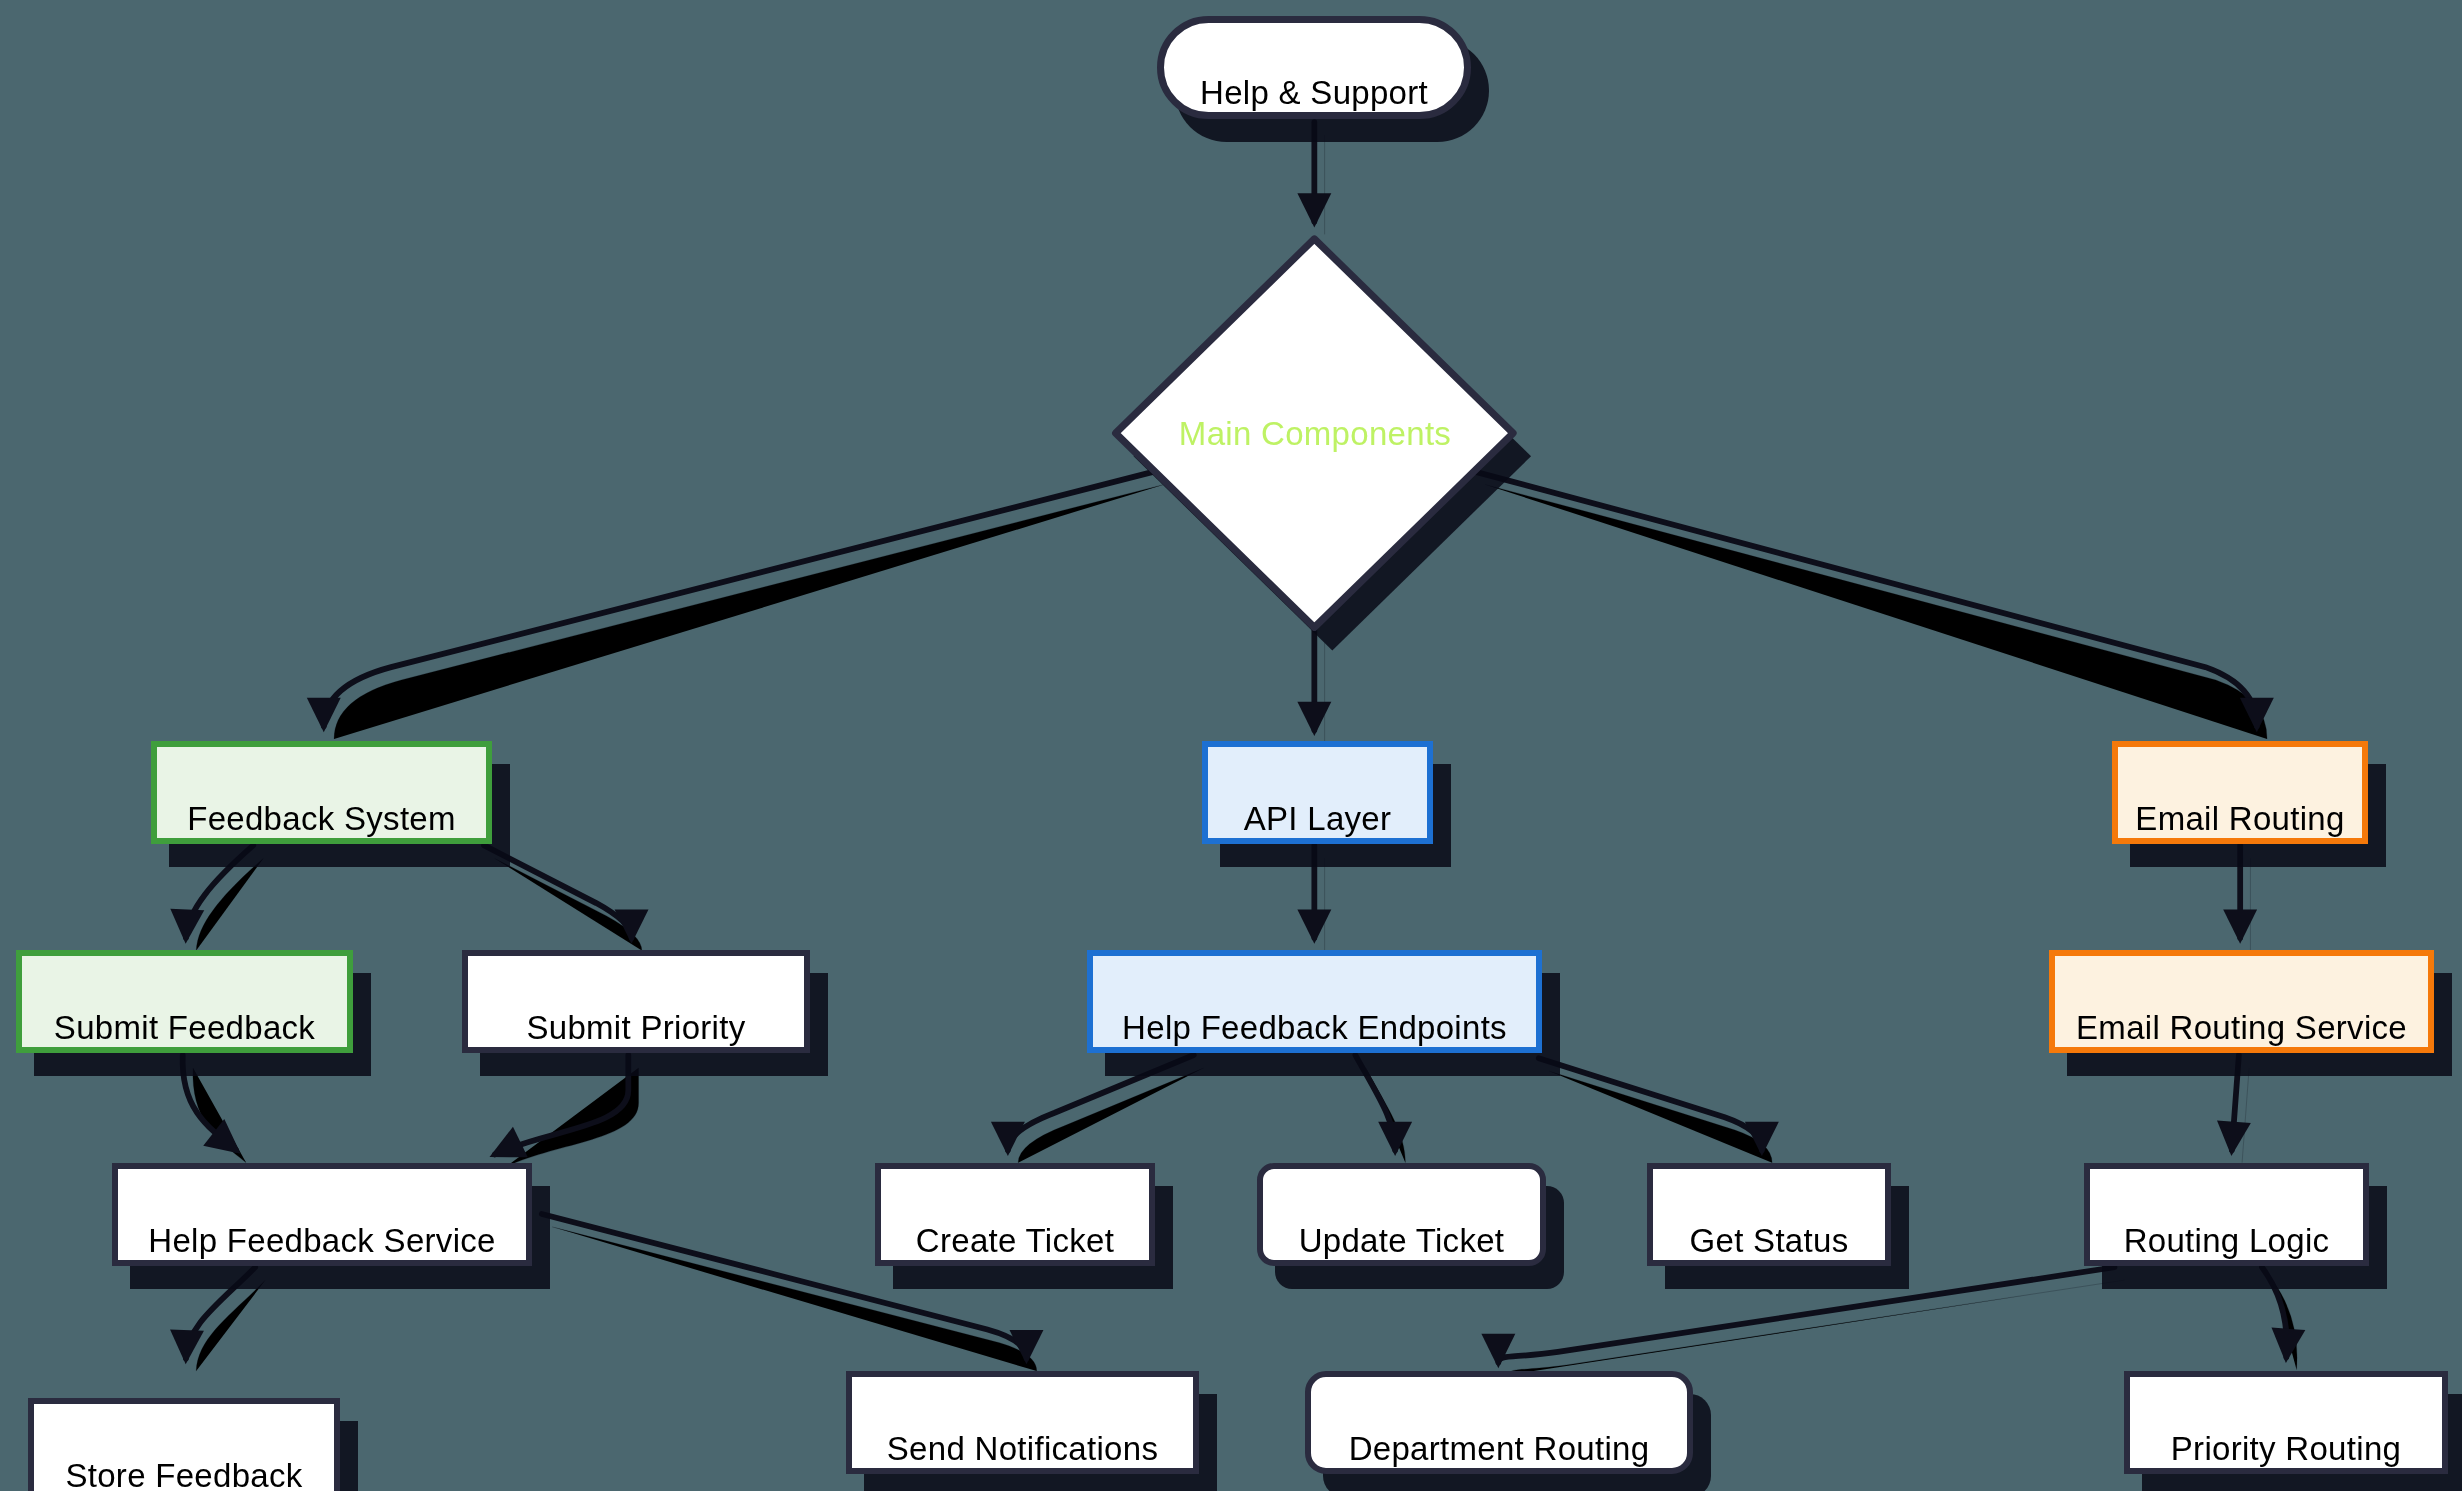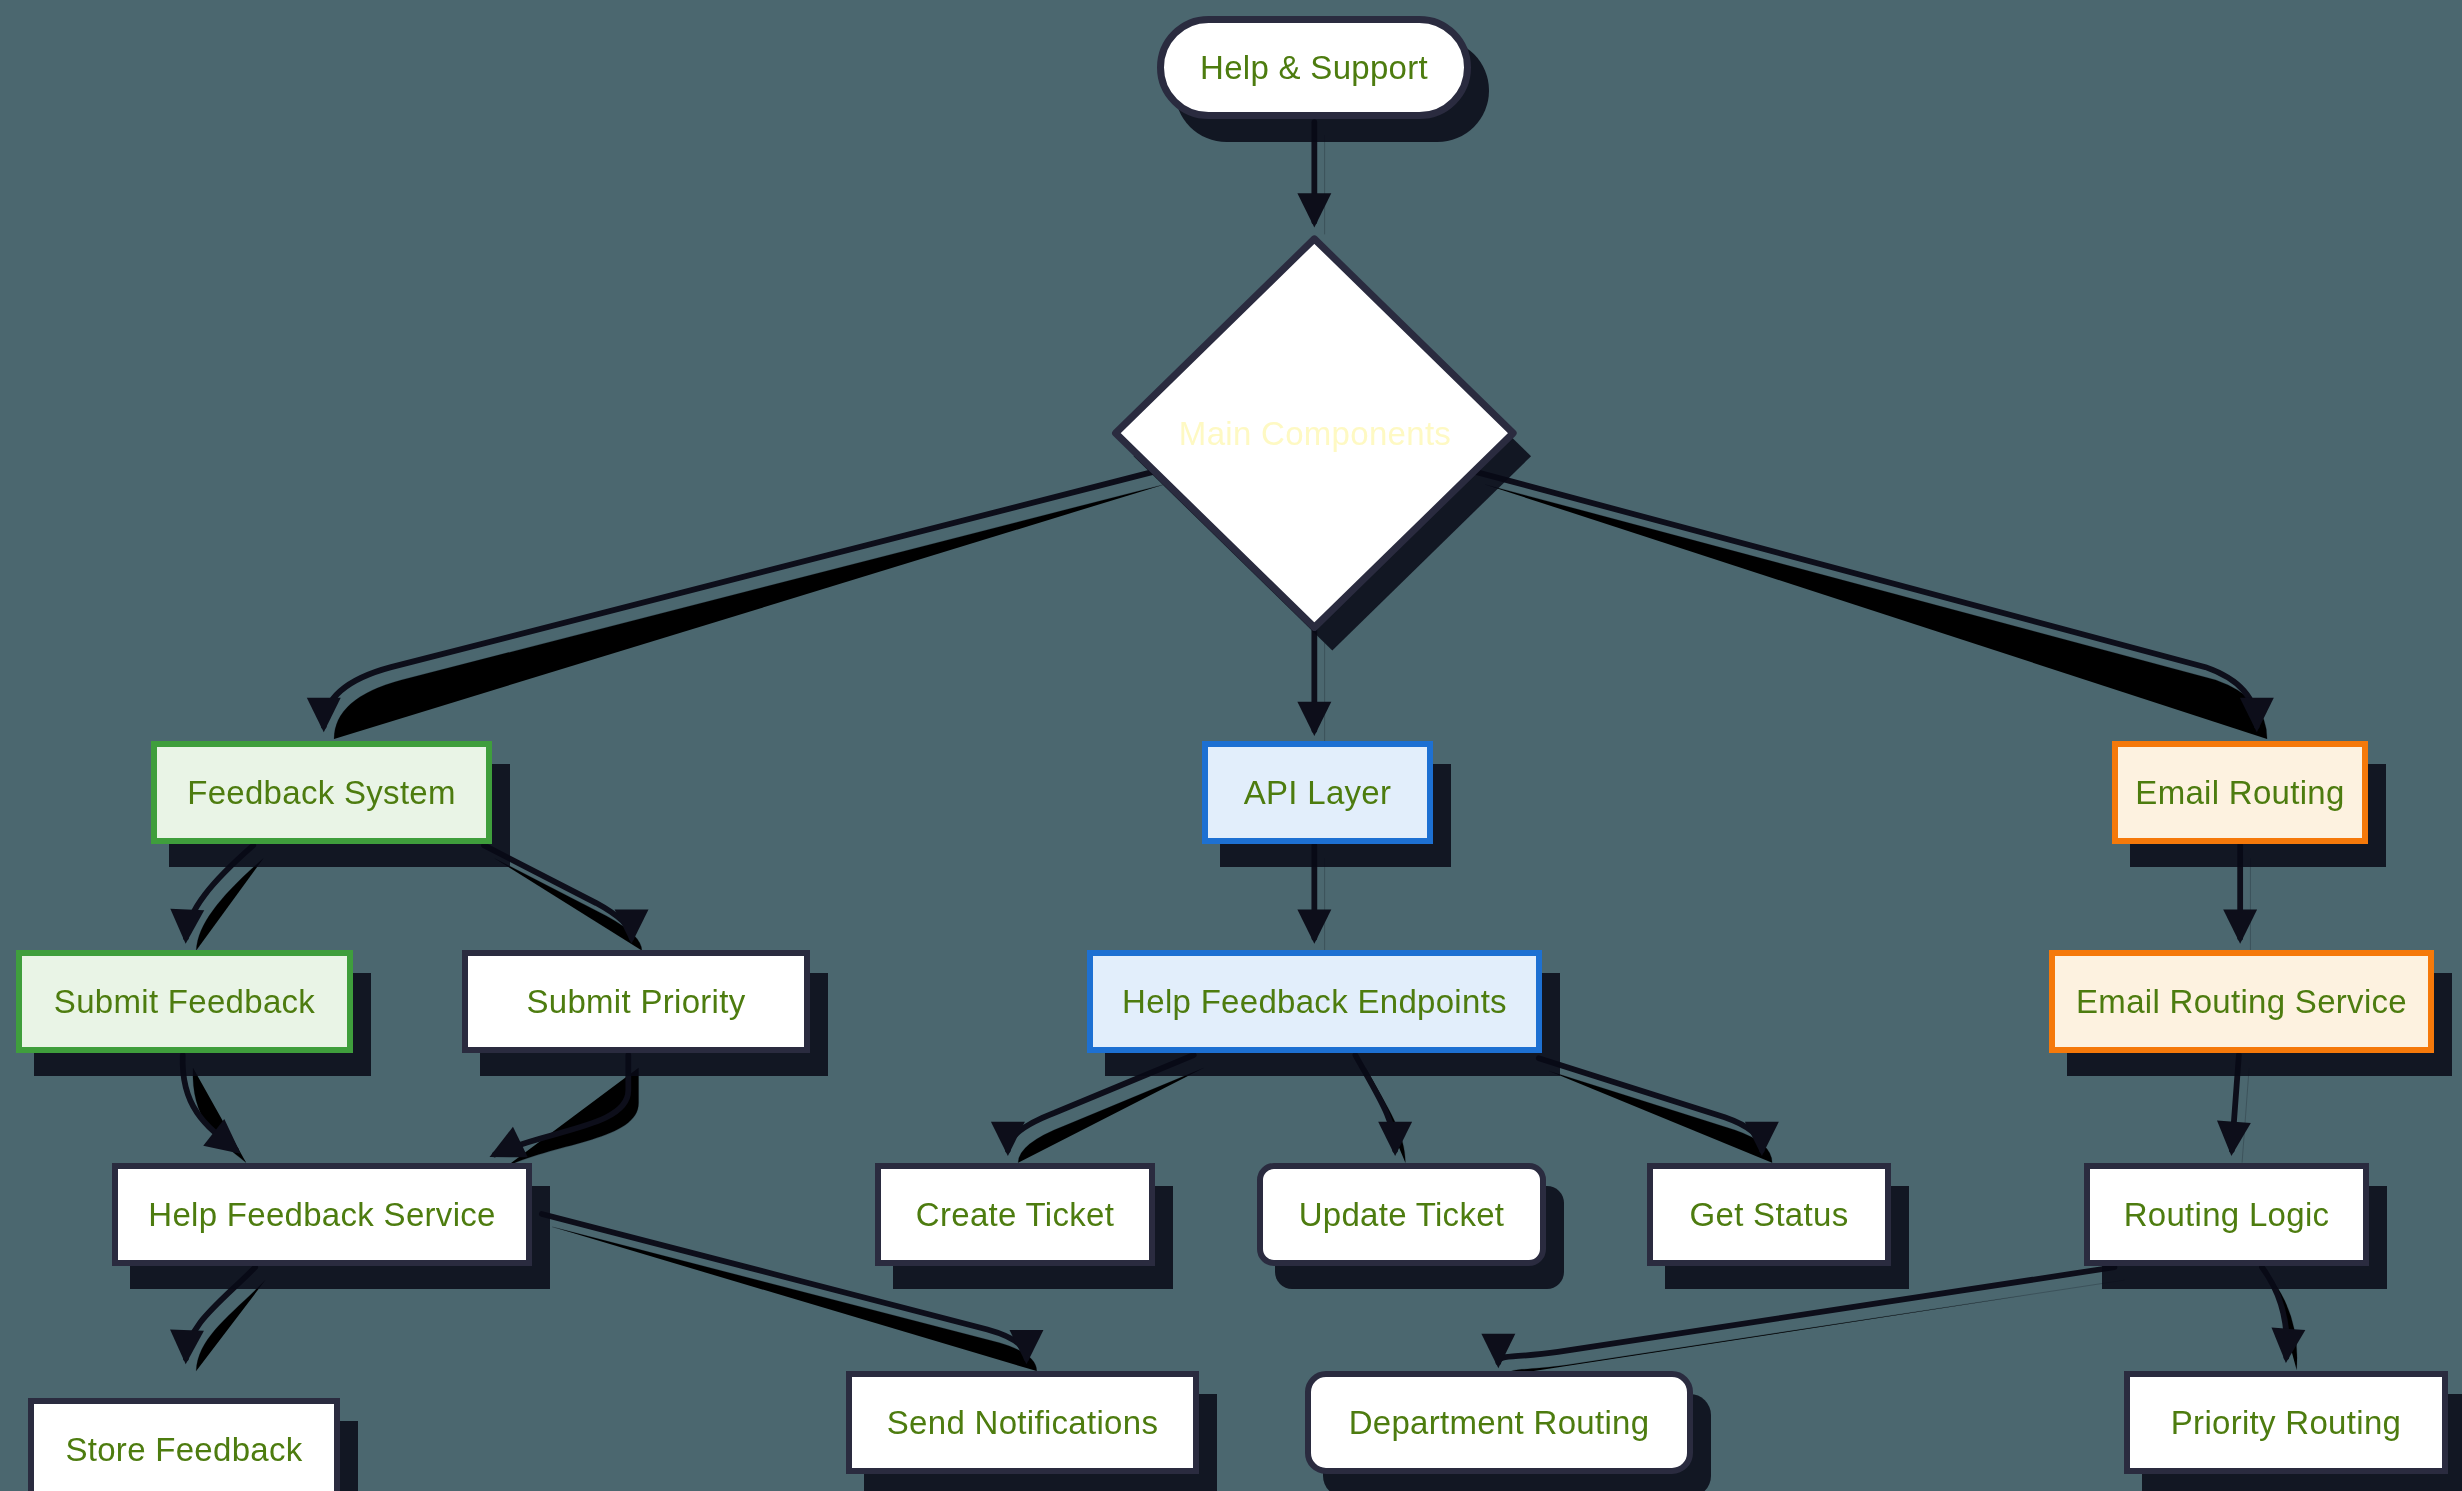--- a/index.html
+++ b/index.html
@@ -5,34 +5,34 @@
   html,body{margin:0;padding:0;background:#4b676f;}
   .canvas{
     position:relative;width:2462px;height:1492px;overflow:hidden;
     background:#4b676f;
     font-family:"Liberation Sans","DejaVu Sans",sans-serif;
   }
   #edge-layer{position:absolute;left:0;top:0;width:100%;height:100%;}
   #edges path{stroke:#0d0e1a;stroke-width:9;fill:none;stroke-linecap:round;}
   .edge-shadow path{stroke:rgba(5,7,16,.32)!important;}
   .node{
-    position:absolute;display:flex;align-items:center;justify-content:center;
+    position:absolute;display:flex;align-items:flex-end;justify-content:center;
     text-align:center;box-sizing:border-box;
     background:#ffffff;border:6.4px solid #2a2b3f;
     box-shadow:18px 23px 0 rgba(8,9,22,.85);
-    font-size:33px;color:#4d7c0f;letter-spacing:0.3px;
+    font-size:33px;color:#000000;letter-spacing:0.3px;
   }
   .pill{border-radius:54px;border-width:7.7px;}
   .green{background:#e9f4e6;border-color:#3f9e3c;}
   .blue{background:#e2eefb;border-color:#1d70d2;}
   .orange{background:#fdf2e0;border-color:#f5790a;}
   .diamond-label{
     position:absolute;left:1116px;top:382px;width:398px;height:103px;
     display:flex;align-items:center;justify-content:center;text-align:center;
-    font-size:33px;color:#fef9c3;letter-spacing:0.3px;
+    font-size:33px;color:#bef264;letter-spacing:0.3px;
   }
 </style>
 </head>
 <body>
 
 <div class="canvas">
 
   <svg id="edge-layer" viewBox="0 0 3840 2326">
     <defs>
       <marker id="ah" viewBox="0 0 10 10" refX="7.5" refY="5" markerWidth="7" markerHeight="7" markerUnits="strokeWidth" orient="auto">

